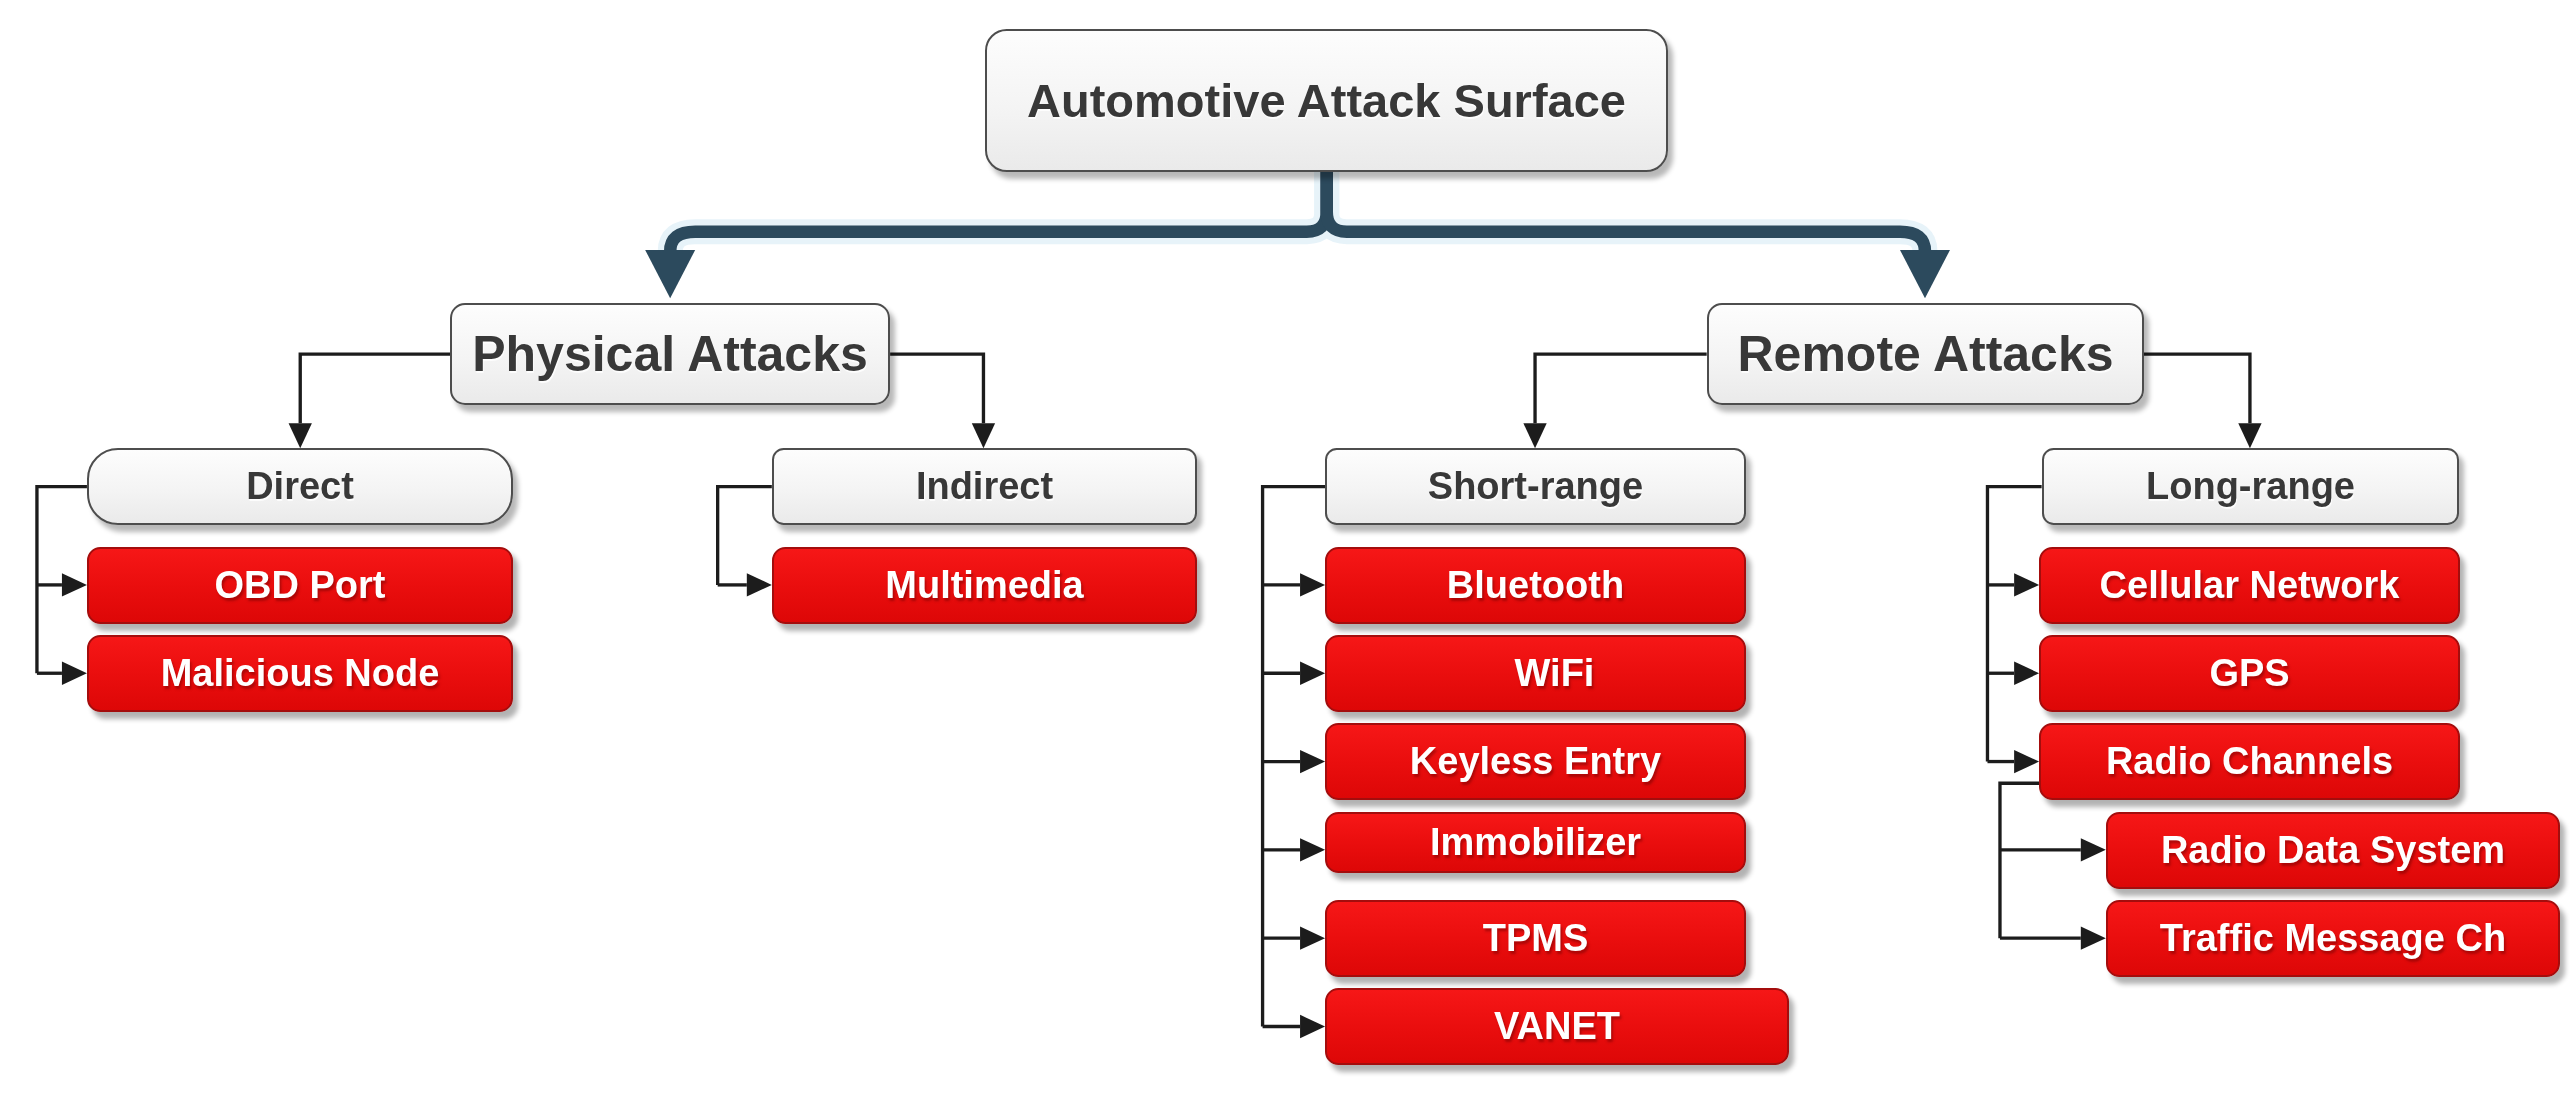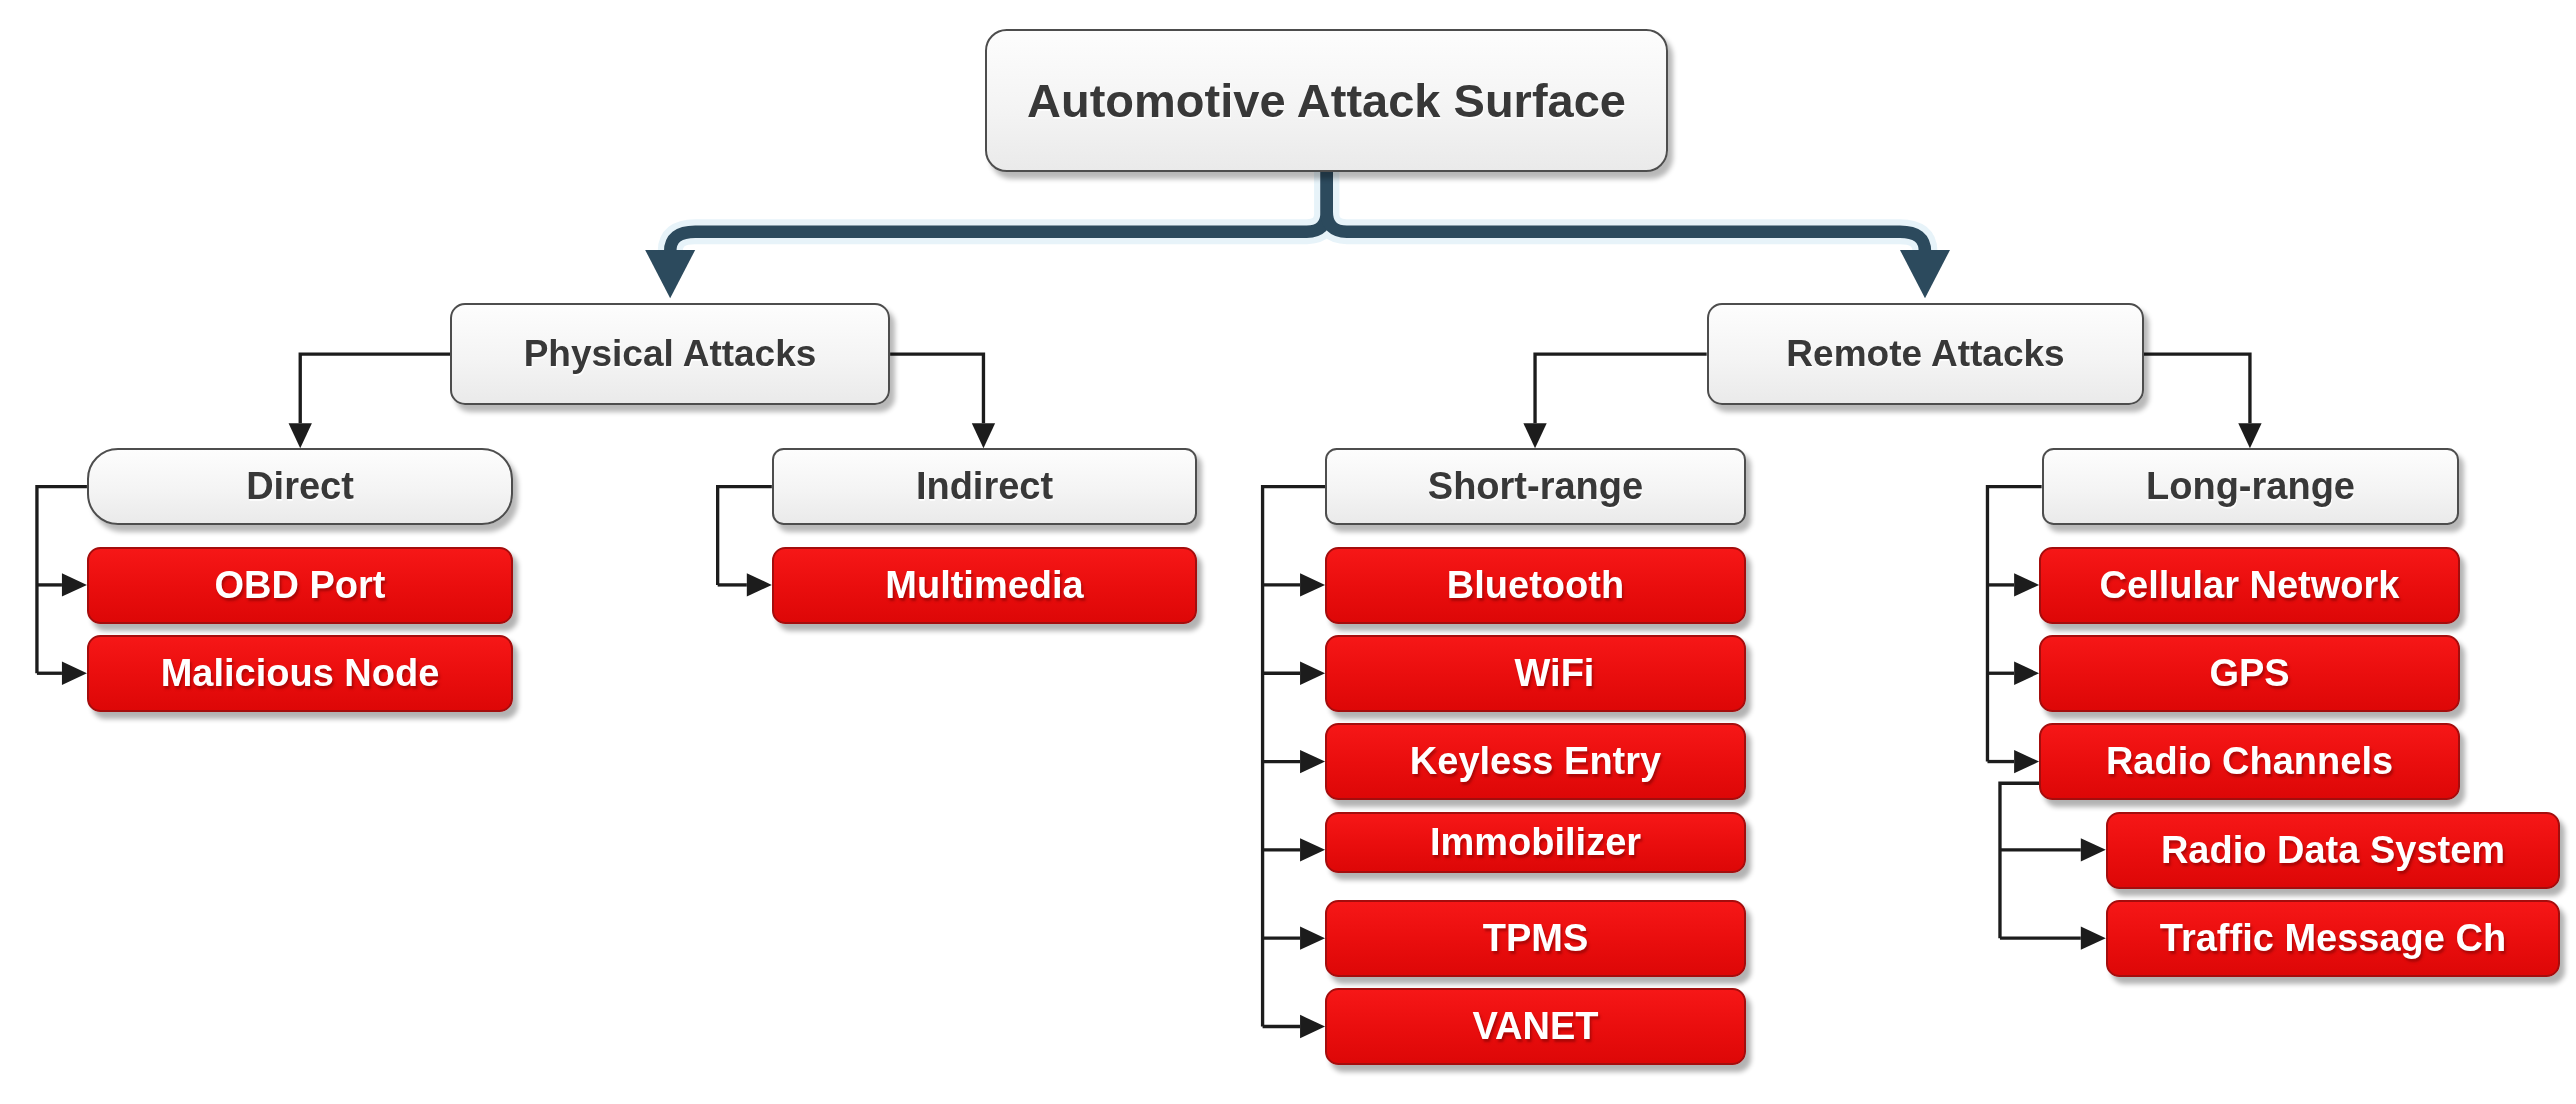--- a/index.html
+++ b/index.html
@@ -18,21 +18,21 @@
     box-shadow:5px 6.7px 5.8px rgba(0,0,0,0.28);
     text-shadow:0.8px 1.7px 0.8px rgba(255,255,255,0.85);
   }
   .node-red{
     background:linear-gradient(180deg,#f61717 0%,#ea0e0e 50%,#dd0707 100%);
     border:2.5px solid #a40d0d;border-radius:13.3px;color:#ffffff;
     box-shadow:5px 6.7px 5.8px rgba(0,0,0,0.30);
     text-shadow:1.7px 2.5px 2.5px rgba(100,0,0,0.45);
   }
   .root-box{border-radius:21.7px;font-size:47px;}
-  .lvl2{font-size:37px;}
+  .lvl2{font-size:50px;}
   .lvl3{font-size:38px;border-radius:11.7px;}
   .leaf{font-size:38px;}
 </style>
 </head>
 <body>
 
 <div id="canvas">
 
   <svg id="wires" viewBox="0 0 3091 1325">
 
@@ -135,21 +135,21 @@
   <div class="node node-red leaf" style="left:87px;top:547px;width:426px;height:77px;">OBD Port</div>
   <div class="node node-red leaf" style="left:87px;top:635px;width:426px;height:77px;">Malicious Node</div>
 
   <div class="node node-red leaf" style="left:772px;top:547px;width:425px;height:77px;">Multimedia</div>
 
   <div class="node node-red leaf" style="left:1325px;top:547px;width:421px;height:77px;">Bluetooth</div>
   <div class="node node-red leaf" style="left:1325px;top:635px;width:421px;height:77px;padding-left:38px;">WiFi</div>
   <div class="node node-red leaf" style="left:1325px;top:723px;width:421px;height:77px;">Keyless Entry</div>
   <div class="node node-red leaf" style="left:1325px;top:812px;width:421px;height:61px;">Immobilizer</div>
   <div class="node node-red leaf" style="left:1325px;top:900px;width:421px;height:77px;">TPMS</div>
-  <div class="node node-red leaf" style="left:1325px;top:988px;width:421px;height:77px;">VANET</div>
+  <div class="node node-red leaf" style="left:1325px;top:988px;width:464px;height:77px;">VANET</div>
 
   <div class="node node-red leaf" style="left:2039px;top:547px;width:421px;height:77px;">Cellular Network</div>
   <div class="node node-red leaf" style="left:2039px;top:635px;width:421px;height:77px;">GPS</div>
   <div class="node node-red leaf" style="left:2039px;top:723px;width:421px;height:77px;">Radio Channels</div>
 
   <div class="node node-red leaf" style="left:2106px;top:812px;width:454px;height:77px;">Radio Data System</div>
   <div class="node node-red leaf" style="left:2106px;top:900px;width:454px;height:77px;">Traffic Message Ch</div>
 
 </div>
 

